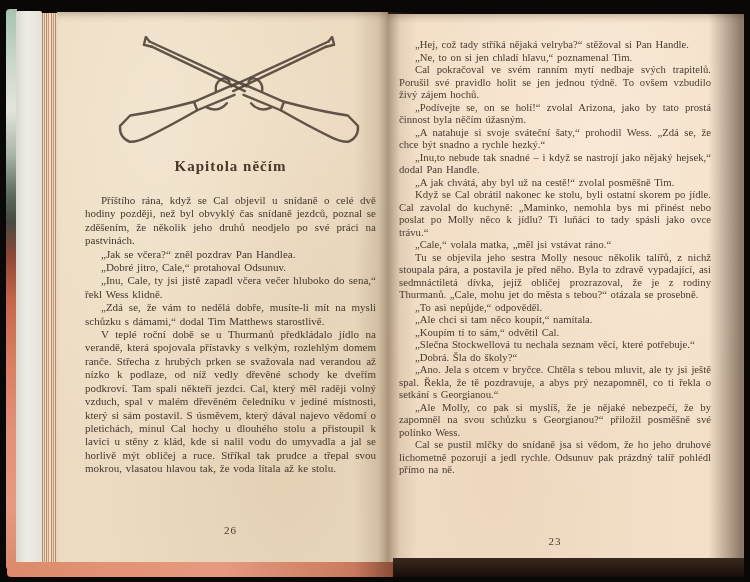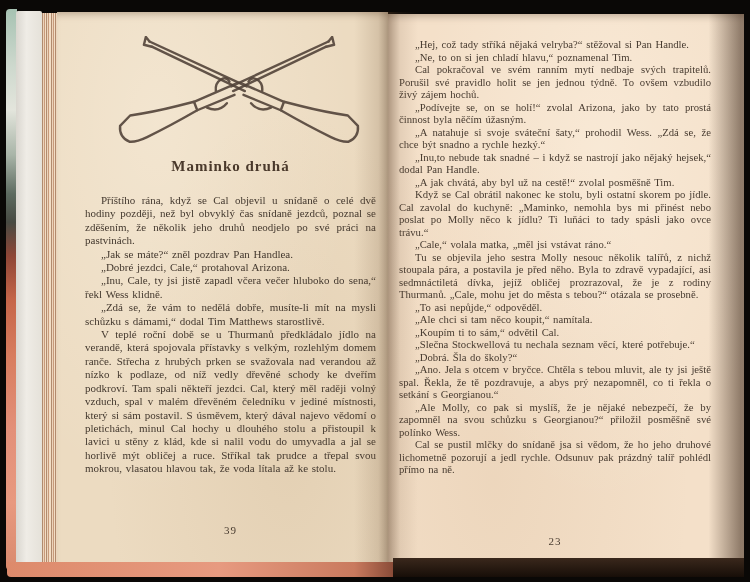--- a/index.html
+++ b/index.html
@@ -116,32 +116,32 @@
       <g transform="translate(16,98) rotate(-21)">
           <use href="#rifle"></use>
         </g>
       <g transform="translate(250,0) scale(-1,1)">
         <g transform="translate(16,98) rotate(-21)">
             <use href="#rifle"></use>
           </g>
       </g>
     </svg>
 
-    <div class="chapter-heading">Maminko druhá</div>
+    <div class="chapter-heading">Kapitola něčím</div>
 
     <div class="body-left body-text">
         <p>Příštího rána, když se Cal objevil u snídaně o celé dvě hodiny později, než byl obvyklý čas snídaně jezdců, poznal se zděšením, že několik jeho druhů neodjelo po své práci na pastvinách.</p>
-        <p>„Jak se máte?“ zněl pozdrav Pan Handlea.</p>
-        <p>„Dobré jezdci, Cale,“ protahoval Arizona.</p>
+        <p>„Jak se včera?“ zněl pozdrav Pan Handlea.</p>
+        <p>„Dobré jitro, Cale,“ protahoval Odsunuv.</p>
         <p>„Inu, Cale, ty jsi jistě zapadl včera večer hluboko do sena,“ řekl Wess klidně.</p>
         <p>„Zdá se, že vám to nedělá dobře, musíte-li mít na mysli schůzku s dámami,“ dodal Tim Matthews starostlivě.</p>
         <p>V teplé roční době se u Thurmanů předkládalo jídlo na verandě, která spojovala přístavky s velkým, rozlehlým domem ranče. Střecha z hrubých prken se svažovala nad verandou až nízko k podlaze, od níž vedly dřevěné schody ke dveřím podkroví. Tam spali někteří jezdci. Cal, který měl raději volný vzduch, spal v malém dřevěném čeledníku v jediné místnosti, který si sám postavil. S úsměvem, který dával najevo vědomí o pletichách, minul Cal hochy u dlouhého stolu a přistoupil k lavici u stěny z klád, kde si nalil vodu do umyvadla a jal se horlivě mýt obličej a ruce. Stříkal tak prudce a třepal svou mokrou, vlasatou hlavou tak, že voda lítala až ke stolu.</p>
       </div>
 
-    <div class="pagenum pagenum-left">39</div>
+    <div class="pagenum pagenum-left">26</div>
   </div>
 
   <div class="page page-right">
     <div class="body-right body-text">
         <p>„Hej, což tady stříká nějaká velryba?“ stěžoval si Pan Handle.</p>
         <p>„Ne, to on si jen chladí hlavu,“ poznamenal Tim.</p>
         <p>Cal pokračoval ve svém ranním mytí nedbaje svých trapitelů. Porušil své pravidlo holit se jen jednou týdně. To ovšem vzbudilo živý zájem hochů.</p>
         <p>„Podívejte se, on se holí!“ zvolal Arizona, jako by tato prostá činnost byla něčím úžasným.</p>
         <p>„A natahuje si svoje sváteční šaty,“ prohodil Wess. „Zdá se, že chce být snadno a rychle hezký.“</p>
         <p>„Inu,to nebude tak snadné – i když se nastrojí jako nějaký hejsek,“ dodal Pan Handle.</p>

